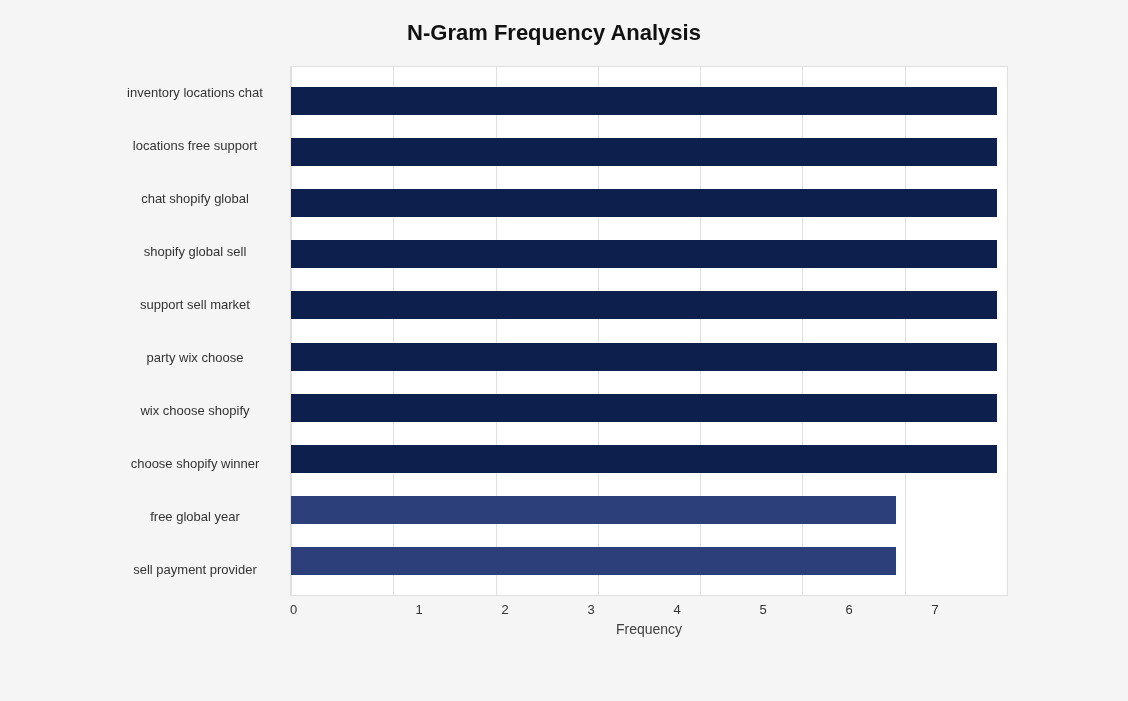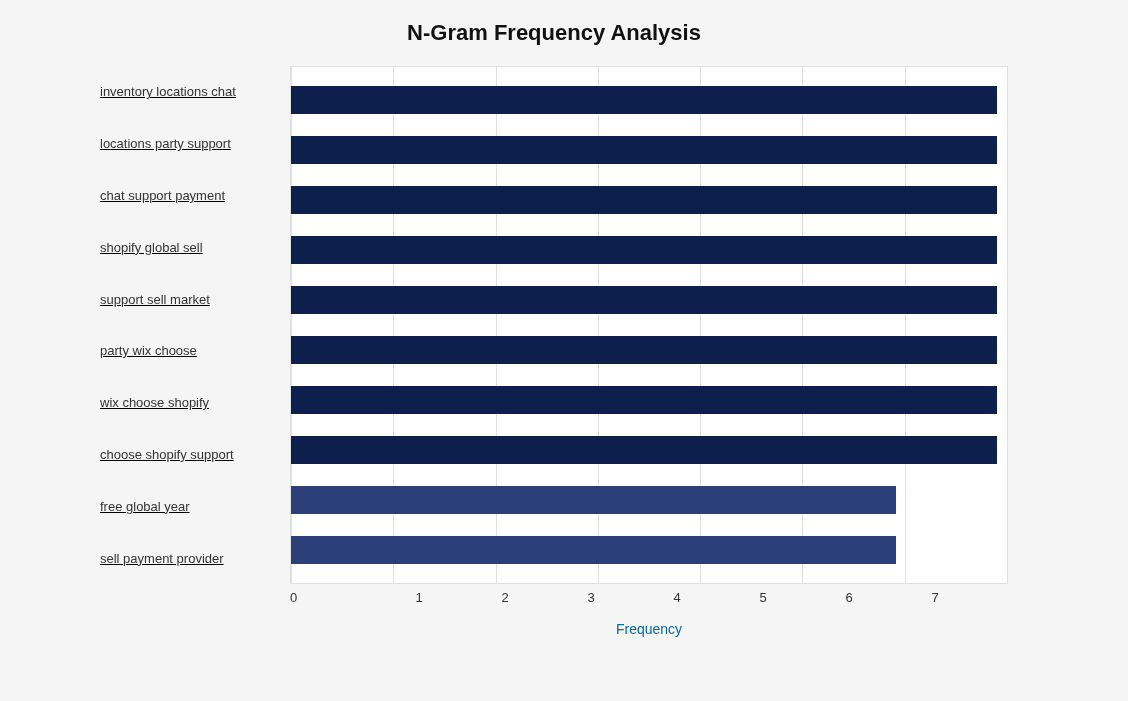--- a/index.html
+++ b/index.html
@@ -23,25 +23,24 @@
       text-align: center;
       font-size: 22px;
       font-weight: bold;
       color: #111;
       margin-bottom: 20px;
     }
     .y-labels {
       display: flex;
       flex-direction: column;
       justify-content: space-around;
-      align-items: flex-start;
+      align-items: center;
       padding-right: 0;
       min-width: 190px;
       height: 100%;
-      text-decoration: underline;
     }
     .y-label {
       font-size: 13px;
       color: #333;
       line-height: 1;
       white-space: nowrap;
     }
     .plot-area {
       flex: 1;
       display: flex;
@@ -93,22 +92,22 @@
       font-size: 13px;
       color: #333;
       padding-top: 6px;
     }
     .x-tick:first-child {
       text-align: left;
     }
     .x-axis-label {
       text-align: center;
       font-size: 14px;
-      color: #0369a1;
-      margin-top: 16px;
+      color: #404040;
+      margin-top: 4px;
     }
 
     .bars-wrapper {
       flex: 1;
       display: flex;
       flex-direction: column;
       justify-content: space-around;
       padding: 8px 10px 8px 0;
       position: relative;
     }
@@ -117,27 +116,27 @@
 <body>
 
 <div class="chart-container">
   <div class="chart-title">N-Gram Frequency Analysis</div>
 
   <div style="display:flex; flex-direction:column; height: calc(100% - 50px);">
     <div style="display:flex; flex-direction:row; flex:1; min-height:0;">
 
       <div class="y-labels" id="y-labels-container">
       <div class="y-label">inventory locations chat</div>
-          <div class="y-label">locations party support</div>
-          <div class="y-label">chat support payment</div>
+          <div class="y-label">locations free support</div>
+          <div class="y-label">chat shopify global</div>
           <div class="y-label">shopify global sell</div>
           <div class="y-label">support sell market</div>
           <div class="y-label">party wix choose</div>
           <div class="y-label">wix choose shopify</div>
-          <div class="y-label">choose shopify support</div>
+          <div class="y-label">choose shopify winner</div>
           <div class="y-label">free global year</div>
           <div class="y-label">sell payment provider</div>
         </div>
 
       <div class="plot-area">
 
         <div class="grid-lines" id="grid-lines-container">
         <div class="grid-line" style="left: 0%;"></div>
             <div class="grid-line" style="left: 14.2857%;"></div>
             <div class="grid-line" style="left: 28.5714%;"></div>

